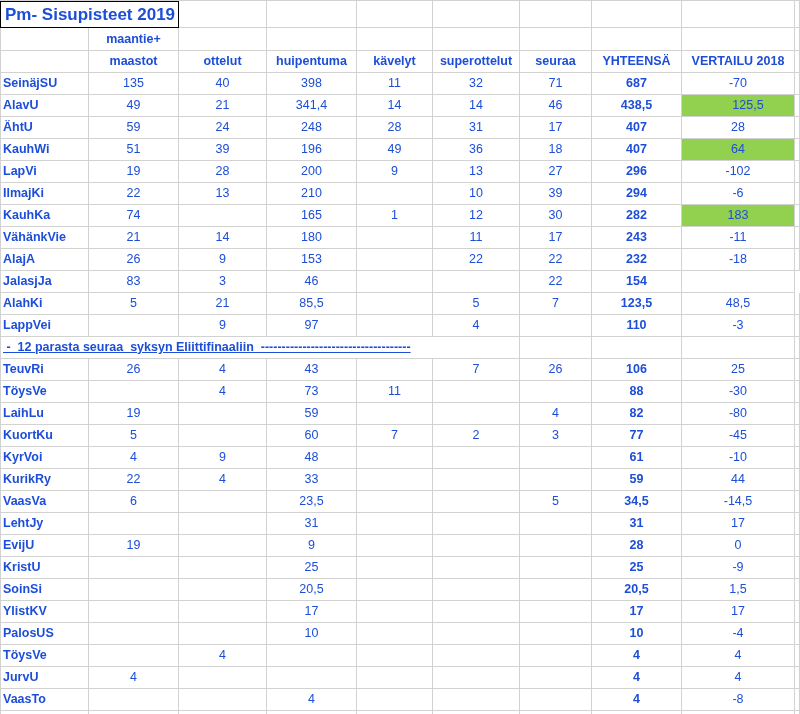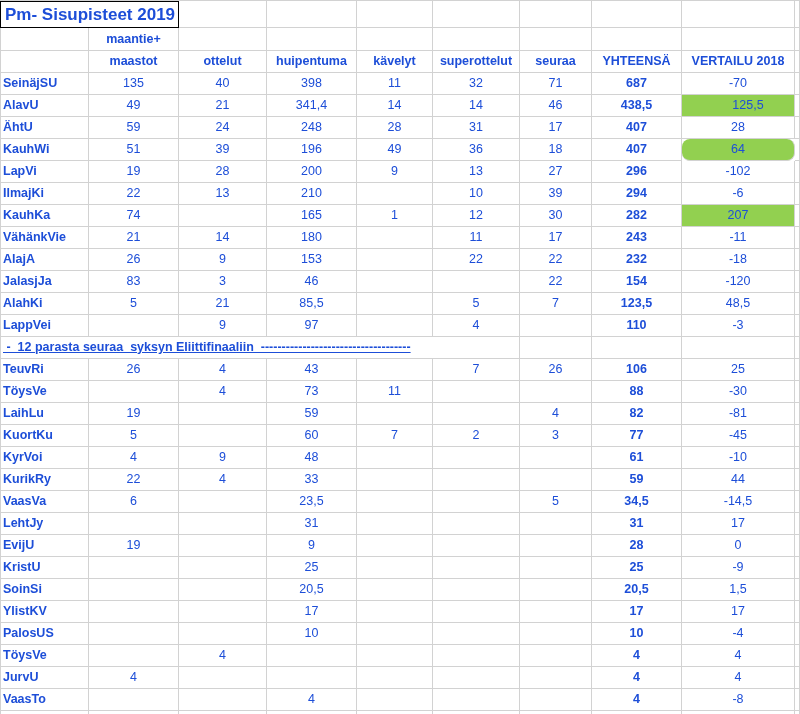--- a/index.html
+++ b/index.html
@@ -132,21 +132,21 @@
       </div>
       <div class="row r-data">
         <div class="cell left b">KauhWi</div>
         <div class="cell">51</div>
         <div class="cell">39</div>
         <div class="cell">196</div>
         <div class="cell">49</div>
         <div class="cell">36</div>
         <div class="cell">18</div>
         <div class="cell b">407</div>
-        <div class="cell" style="background: rgb(146, 208, 80); border-radius: 8px;">64</div>
+        <div class="cell" style="background: rgb(146, 208, 80);">64</div>
         <div class="cell"></div>
       </div>
       <div class="row r-data">
         <div class="cell left b">LapVi</div>
         <div class="cell">19</div>
         <div class="cell">28</div>
         <div class="cell">200</div>
         <div class="cell">9</div>
         <div class="cell">13</div>
         <div class="cell">27</div>
@@ -168,21 +168,21 @@
       </div>
       <div class="row r-data">
         <div class="cell left b">KauhKa</div>
         <div class="cell">74</div>
         <div class="cell"></div>
         <div class="cell">165</div>
         <div class="cell">1</div>
         <div class="cell">12</div>
         <div class="cell">30</div>
         <div class="cell b">282</div>
-        <div class="cell" style="background: rgb(146, 208, 80);">207</div>
+        <div class="cell" style="background: rgb(146, 208, 80);">183</div>
         <div class="cell"></div>
       </div>
       <div class="row r-data">
         <div class="cell left b">VähänkVie</div>
         <div class="cell">21</div>
         <div class="cell">14</div>
         <div class="cell">180</div>
         <div class="cell"></div>
         <div class="cell">11</div>
         <div class="cell">17</div>
@@ -204,21 +204,20 @@
       </div>
       <div class="row r-data">
         <div class="cell left b">JalasjJa</div>
         <div class="cell">83</div>
         <div class="cell">3</div>
         <div class="cell">46</div>
         <div class="cell"></div>
         <div class="cell"></div>
         <div class="cell">22</div>
         <div class="cell b">154</div>
-        <div class="cell">-120</div>
         <div class="cell"></div>
       </div>
       <div class="row r-data">
         <div class="cell left b">AlahKi</div>
         <div class="cell">5</div>
         <div class="cell">21</div>
         <div class="cell">85,5</div>
         <div class="cell"></div>
         <div class="cell">5</div>
         <div class="cell">7</div>
@@ -275,21 +274,21 @@
       </div>
       <div class="row r-data">
         <div class="cell left b">LaihLu</div>
         <div class="cell">19</div>
         <div class="cell"></div>
         <div class="cell">59</div>
         <div class="cell"></div>
         <div class="cell"></div>
         <div class="cell">4</div>
         <div class="cell b">82</div>
-        <div class="cell">-81</div>
+        <div class="cell">-80</div>
         <div class="cell"></div>
       </div>
       <div class="row r-data">
         <div class="cell left b">KuortKu</div>
         <div class="cell">5</div>
         <div class="cell"></div>
         <div class="cell">60</div>
         <div class="cell">7</div>
         <div class="cell">2</div>
         <div class="cell">3</div>

